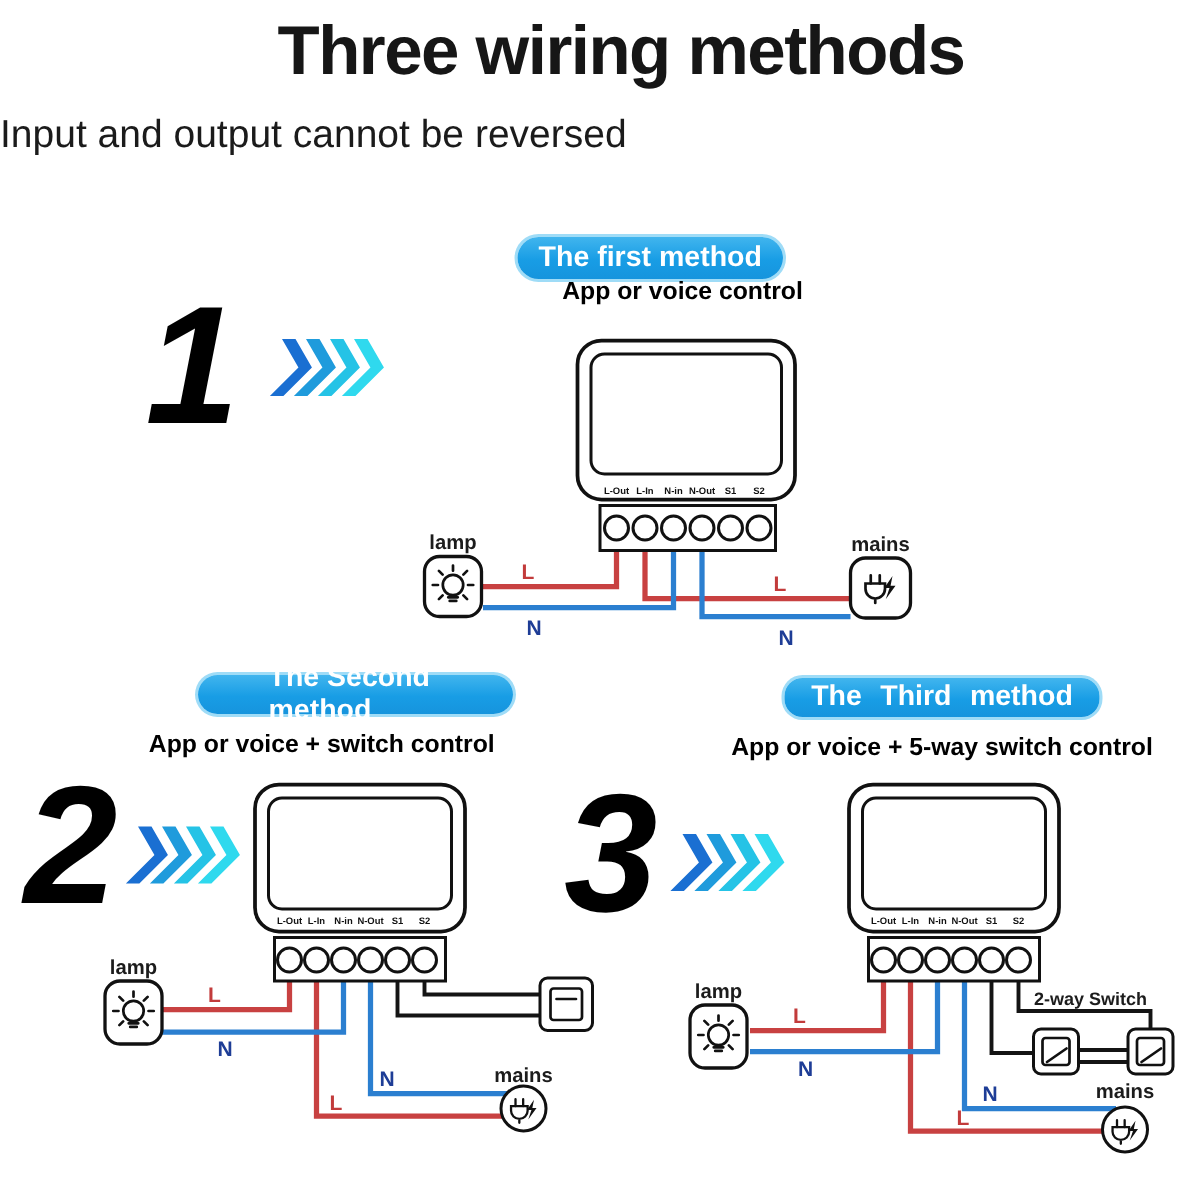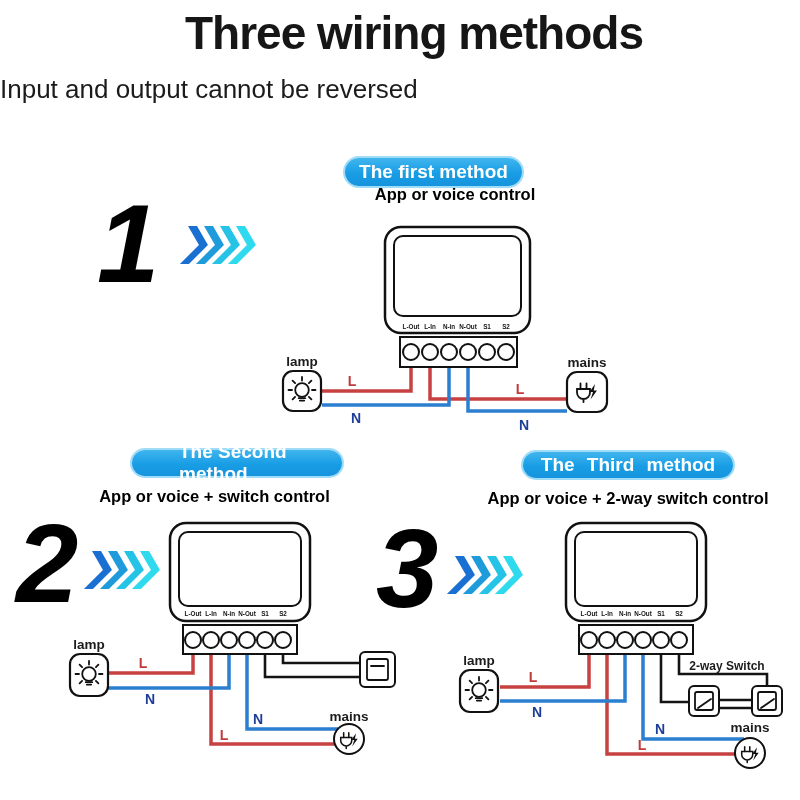--- a/index.html
+++ b/index.html
@@ -6,21 +6,21 @@
   body{width:800px;height:800px;position:relative;overflow:hidden;
        font-family:"Liberation Sans",sans-serif;color:#111;}
   .abs{position:absolute;}
   .title{left:0;right:0;top:6px;text-align:center;font-size:46px;font-weight:bold;
          letter-spacing:-1px;color:#161616;padding-left:28px;}
   .subtitle{left:0;right:0;top:74px;text-align:left;font-size:26px;color:#1b1b1b;}
   .pill{height:28px;border-radius:999px;color:#fff;font-weight:bold;font-size:19px;
         display:flex;align-items:center;justify-content:center;
         background:linear-gradient(180deg,#41b5ee 0%,#189de5 55%,#1694dd 100%);
         box-shadow:0 0 0 2px #9fdcf7;}
-  .pill.wide{word-spacing:7px;}
+  .pill.wide{word-spacing:7px;border-radius:12px;}
   .msub{font-weight:bold;font-size:16.5px;text-align:center;color:#000000;}
   .bignum{font-size:112px;font-weight:bold;font-style:italic;line-height:1;color:#000;}
   svg{position:absolute;left:0;top:0;}
   text{font-family:"Liberation Sans",sans-serif;}
   .term{font-size:6.3px;font-weight:bold;fill:#111;text-anchor:middle;}
   .boxlbl{font-size:13.5px;font-weight:600;fill:#1c1c1c;text-anchor:middle;}
   .wl{font-size:14px;font-weight:bold;text-anchor:middle;}
   .wl-red{fill:#c23b3b;}
   .wl-blue{fill:#1e3d96;}
   .swlbl{font-size:12px;font-weight:600;fill:#1c1c1c;text-anchor:middle;}
@@ -36,21 +36,21 @@
 <div class="abs title">Three wiring methods</div>
 <div class="abs subtitle">Input and output cannot be reversed</div>
 
 <div class="abs pill" style="left:345px;top:146px;width:177px;margin-top:12px;">The first method</div>
 <div class="abs msub" style="left:330px;top:185px;width:250px;">App or voice control</div>
 
 <div class="abs pill" style="left:132px;top:450px;width:163px;height:26px;padding-left:47px;">The Second method</div>
 <div class="abs msub" style="left:72px;top:487px;width:285px;">App or voice + switch control</div>
 
 <div class="abs pill wide" style="left:523px;top:452px;width:210px;height:26px;">The Third method</div>
-<div class="abs msub" style="left:460px;top:489px;width:336px;">App or voice + 2-way switch control</div>
+<div class="abs msub" style="left:460px;top:489px;width:336px;">App or voice + 5-way switch control</div>
 
 <div class="abs bignum" style="left:97px;top:188px;">1</div>
 <div class="abs bignum" style="left:16px;top:508px;">2</div>
 <div class="abs bignum" style="left:376px;top:513px;">3</div>
 
 <svg width="800" height="800" viewBox="0 0 800 800">
   <defs>
     <g id="chevrons">
       <g transform="skewX(-12)">
         <polygon points="0,0 9,0 24,19 9,38 0,38 15,19" fill="#1a6fd2"></polygon>

